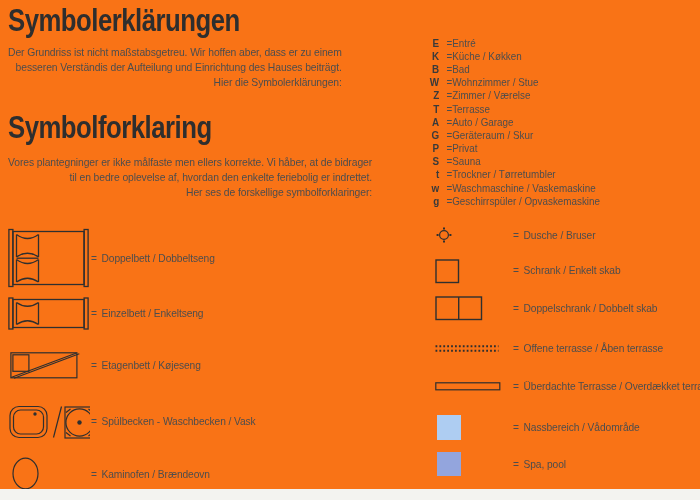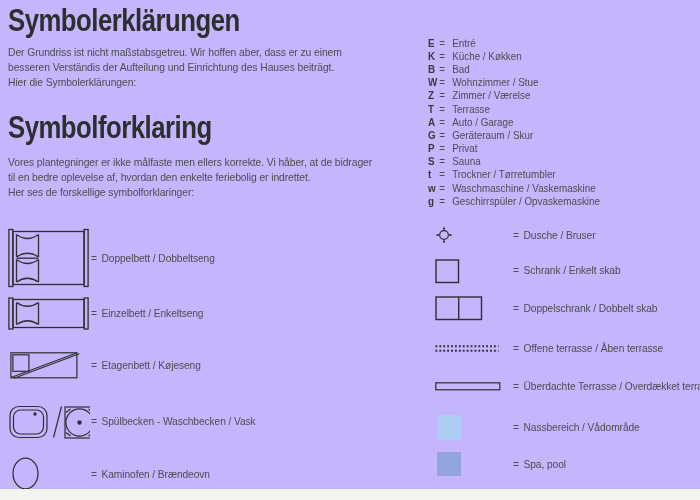--- a/index.html
+++ b/index.html
@@ -1,18 +1,18 @@
 <!DOCTYPE html>
 <html><head>
 <meta charset="utf-8">
 <style>
   html,body{margin:0;padding:0;background:#fff;}
   .page{
-    position:relative;width:700px;height:500px;background:#c4b5fd;
-    font-family:"Liberation Sans","DejaVu Sans",sans-serif;color:#4b4b4b;overflow:hidden;
+    position:relative;width:700px;height:500px;background:#f97316;
+    font-family:"Liberation Sans","DejaVu Sans",sans-serif;color:#4b4b4b;overflow:hidden;text-align:right;
   }
   .bottom-strip{position:absolute;left:0;right:0;bottom:0;height:11px;background:#f3f3f0;}
   .h1{
     position:absolute;left:8px;font-size:31px;font-weight:bold;color:#2e2e2e;
     letter-spacing:-0.6px;white-space:nowrap;transform:scaleX(0.83);transform-origin:0 0;
   }
   .para{
     position:absolute;left:8px;font-size:11.5px;line-height:15px;color:#4d4d4d;
     letter-spacing:-0.1px;transform:scaleX(0.90);transform-origin:0 0;
   }

